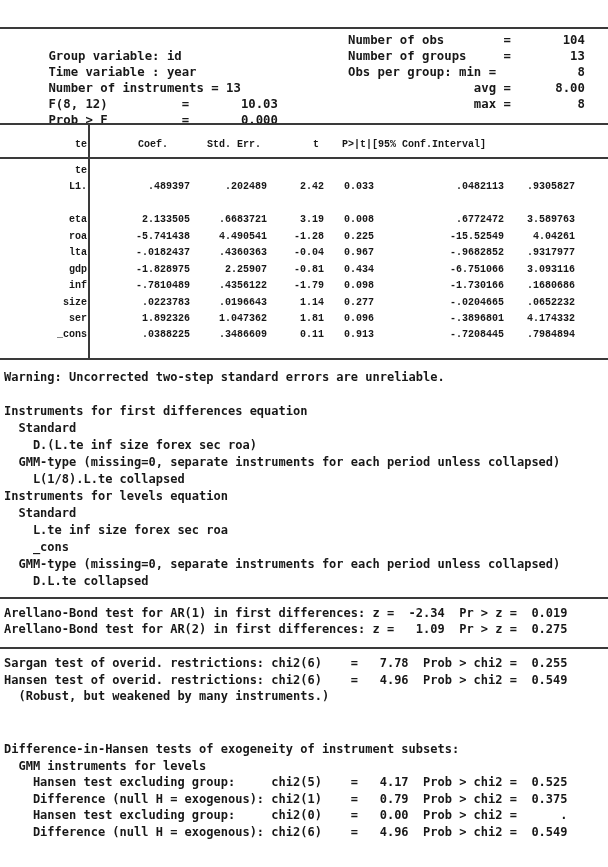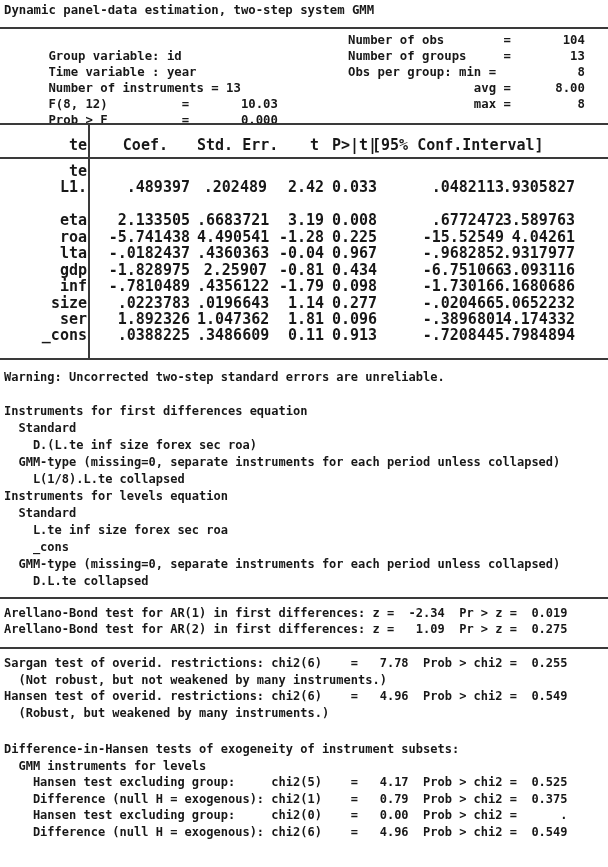--- a/index.html
+++ b/index.html
@@ -15,21 +15,21 @@
   .blk { position:absolute; left:4px; }
   .blk > div { white-space:pre; }
   .lh16 > div { line-height:16px; height:16px; }
   .lh17 > div { line-height:17px; height:17px; }
   .lh166 > div { line-height:16.6px; height:16.6px; }
   
   .hdrline { position:relative; }
   .hdr-r { position:absolute; left:344px; top:0; white-space:pre; }
   
   .vbar { position:absolute; left:88px; top:125px; width:2px; height:233px; background:#3a3a3a; }
-  .trow { position:relative; height:16.45px; font-size:15px; }
+  .trow { position:relative; height:16.45px; font-size:10px;font-family:Liberation Mono, monospace; }
   .trow span { position:absolute; top:0; text-align:right; white-space:pre; line-height:16.45px; }
   .cv { left:0;   width:83px; }
   .c1 { left:100px; width:86px; }
   .c2 { left:193px; width:70px; }
   .c3 { left:275px; width:45px; }
   .c4 { left:328px; width:42px; }
   .c5 { left:405px; width:95px; }
   .c6 { left:479px; width:92px; }
   .thead { height:16px; }
   .h1 { left:100px; width:64px; }
@@ -37,21 +37,20 @@
   .h3 { left:275px; width:40px; }
   .h4 { left:328px; width:40px; }
   .hci { left:368px; width:229px; display:flex; justify-content:flex-start; text-align:left; }
   .hci span { position:static; white-space:pre; }
 </style>
 </head>
 <body>
 
 <div class="page">
 
-  <div class="ln f12" style="top:2px">Dynamic panel-data estimation, two-step system GMM</div>
   <div class="hrule" style="top:27px"></div>
 
   <div class="blk f12 lh16" style="top:32px">
     <div class="hdrline">
       <span>Group variable: id</span>
       <span class="hdr-r">Number of obs        =       104</span>
     </div>
     <div class="hdrline">
       <span>Time variable : year</span>
       <span class="hdr-r">Number of groups     =        13</span>
@@ -139,21 +138,20 @@
   <div class="hrule" style="top:597px"></div>
 
   <div class="blk f10 lh16" style="top:605px">
     <div>Arellano-Bond test for AR(1) in first differences: z =  -2.34  Pr &gt; z =  0.019</div>
     <div>Arellano-Bond test for AR(2) in first differences: z =   1.09  Pr &gt; z =  0.275</div>
   </div>
   <div class="hrule" style="top:647px"></div>
 
   <div class="blk f10 lh166" style="top:655px">
     <div>Sargan test of overid. restrictions: chi2(6)    =   7.78  Prob &gt; chi2 =  0.255</div>
-    <div>  (Not robust, but not weakened by many instruments.)</div>
     <div>Hansen test of overid. restrictions: chi2(6)    =   4.96  Prob &gt; chi2 =  0.549</div>
     <div>  (Robust, but weakened by many instruments.)</div>
   </div>
 
   <div class="blk f10 lh166" style="top:741px">
     <div>Difference-in-Hansen tests of exogeneity of instrument subsets:</div>
     <div>  GMM instruments for levels</div>
     <div>    Hansen test excluding group:     chi2(5)    =   4.17  Prob &gt; chi2 =  0.525</div>
     <div>    Difference (null H = exogenous): chi2(1)    =   0.79  Prob &gt; chi2 =  0.375</div>
     <div>    Hansen test excluding group:     chi2(0)    =   0.00  Prob &gt; chi2 =      .</div>

